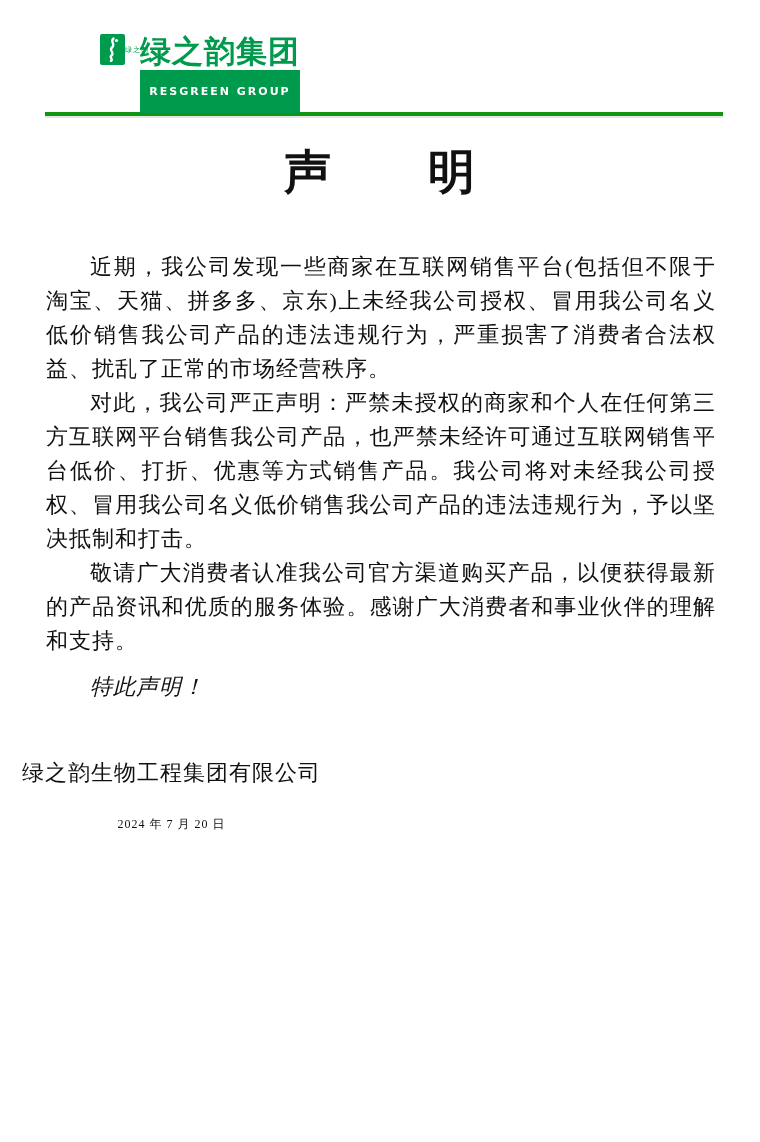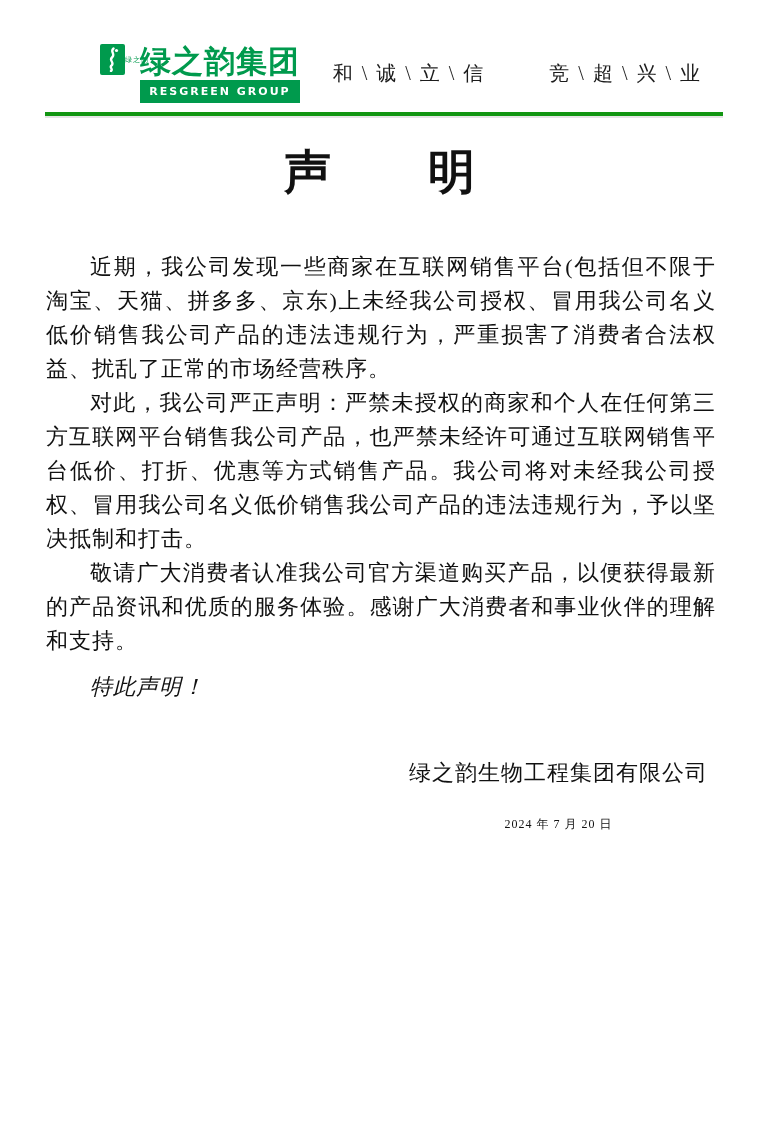--- a/index.html
+++ b/index.html
@@ -37,21 +37,21 @@
   .wordmark{display:flex;flex-direction:column;}
   .logo-cn{
     font-family:"DejaVu Sans","Liberation Sans",sans-serif;
     font-weight:bold;font-size:31px;line-height:34px;
     color:var(--logo-green);letter-spacing:1px;white-space:nowrap;
   }
   .logo-en{
     margin-top:2px;background:var(--logo-green);color:#ffffff;
     font-family:"DejaVu Sans","Liberation Sans",sans-serif;
     font-weight:bold;font-size:11px;line-height:15px;
-    letter-spacing:2px;padding:4px 6px;text-align:center;white-space:nowrap;
+    letter-spacing:2px;padding:14px 6px;text-align:center;white-space:nowrap;
   }
   .slogans{
     display:flex;flex:1;justify-content:flex-end;align-items:center;
     gap:64px;padding-right:18px;
     font-size:20px;color:#1c1c1c;letter-spacing:2px;white-space:nowrap;
   }
   
   .rule{
     height:4px;background:var(--rule-green);
     margin:12px 37px 0 45px;
@@ -70,21 +70,21 @@
   }
   .body-text p{
     font-size:22px;line-height:34px;
     text-align:justify;text-indent:2em;
     letter-spacing:1px;
     margin:0;
   }
   .body-text p.closing{margin-top:12px;font-style:italic;}
   
   .signature-wrap{
-    display:flex;justify-content:flex-end;
+    display:flex;
     padding-right:52px;margin-top:44px;margin-left:22px;
   }
   .signature{
     display:flex;flex-direction:column;align-items:center;gap:2px;
   }
   .company{
     font-size:22px;line-height:50px;letter-spacing:1px;white-space:nowrap;
   }
   .date{
     font-size:12px;line-height:48px;letter-spacing:1px;white-space:nowrap;
@@ -104,24 +104,20 @@
             <circle cx="16.5" cy="3.5" r="1.6" fill="#ffffff"></circle>
           </svg>
         </div>
         <div class="mark-caption">绿之韵</div>
       </div>
       <div class="wordmark">
         <div class="logo-cn">绿之韵集团</div>
         <div class="logo-en">RESGREEN GROUP</div>
       </div>
     </div>
-    <div class="slogans">
-      <span>和 \ 诚 \ 立 \ 信</span>
-      <span>竞 \ 超 \ 兴 \ 业</span>
-    </div>
   </div>
 
   <div class="rule"></div>
 
   <div class="title">声　　明</div>
 
   <div class="body-text">
     <p>近期，我公司发现一些商家在互联网销售平台(包括但不限于淘宝、天猫、拼多多、京东)上未经我公司授权、冒用我公司名义低价销售我公司产品的违法违规行为，严重损害了消费者合法权益、扰乱了正常的市场经营秩序。</p>
     <p>对此，我公司严正声明：严禁未授权的商家和个人在任何第三方互联网平台销售我公司产品，也严禁未经许可通过互联网销售平台低价、打折、优惠等方式销售产品。我公司将对未经我公司授权、冒用我公司名义低价销售我公司产品的违法违规行为，予以坚决抵制和打击。</p>
     <p>敬请广大消费者认准我公司官方渠道购买产品，以便获得最新的产品资讯和优质的服务体验。感谢广大消费者和事业伙伴的理解和支持。</p>

